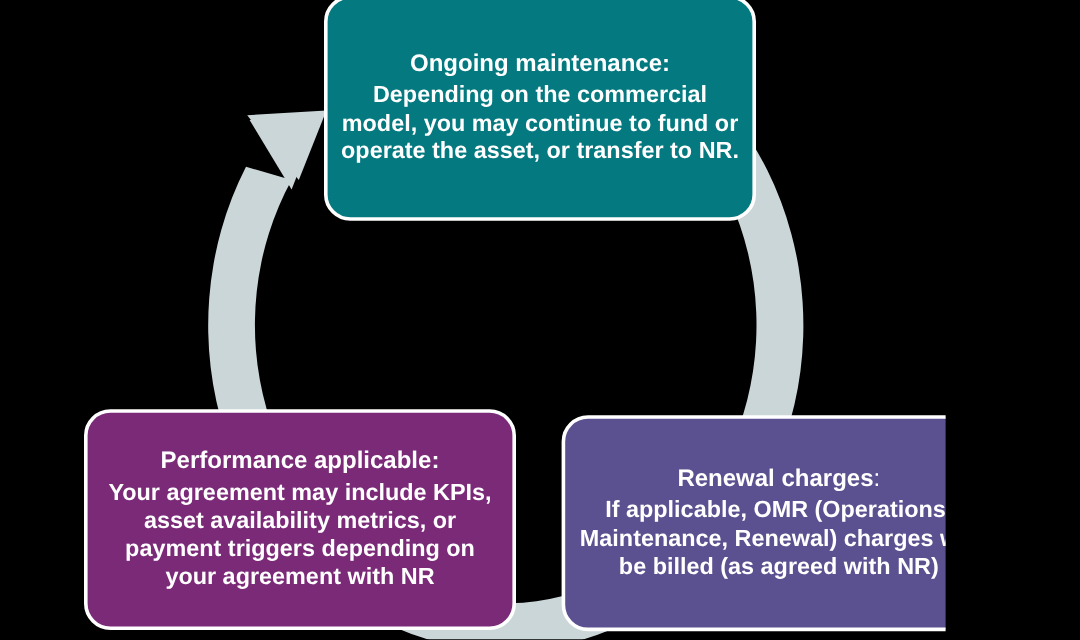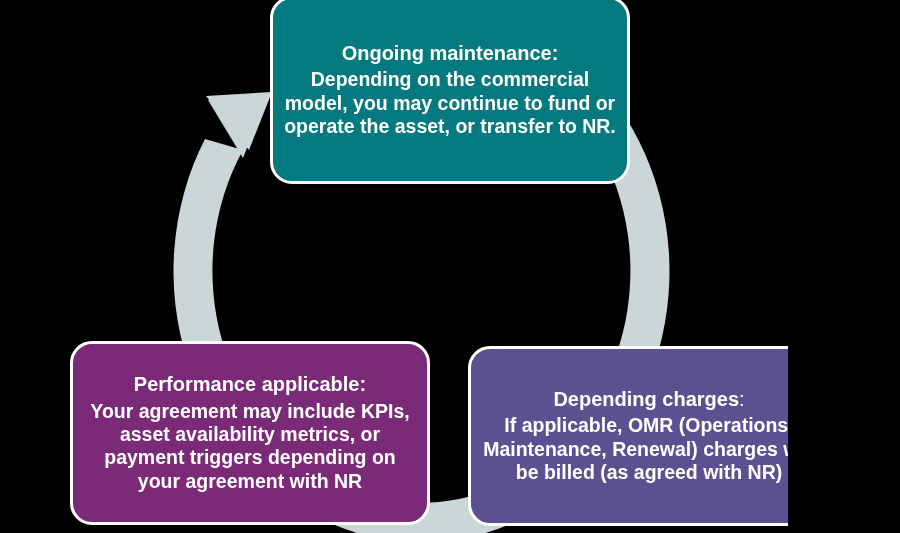--- a/index.html
+++ b/index.html
@@ -106,18 +106,18 @@
 
   <div class="node-box" id="box-performance-monitoring">
     <div class="node-title">
       <span>Performance applicable:</span><span class="title-tail"></span>
     </div>
     <div class="node-body">Your agreement may include KPIs, asset availability metrics, or payment triggers depending on your agreement with NR</div>
   </div>
 
   <div class="node-box" id="box-periodic-charges">
     <div class="node-title">
-      <span>Depending charges</span><span class="title-tail">:</span>
+      <span>Renewal charges</span><span class="title-tail">:</span>
     </div>
     <div class="node-body">If applicable, OMR (Operations, Maintenance, Renewal) charges will be billed (as agreed with NR)</div>
   </div>
 
 </div>
 
 </body></html>

